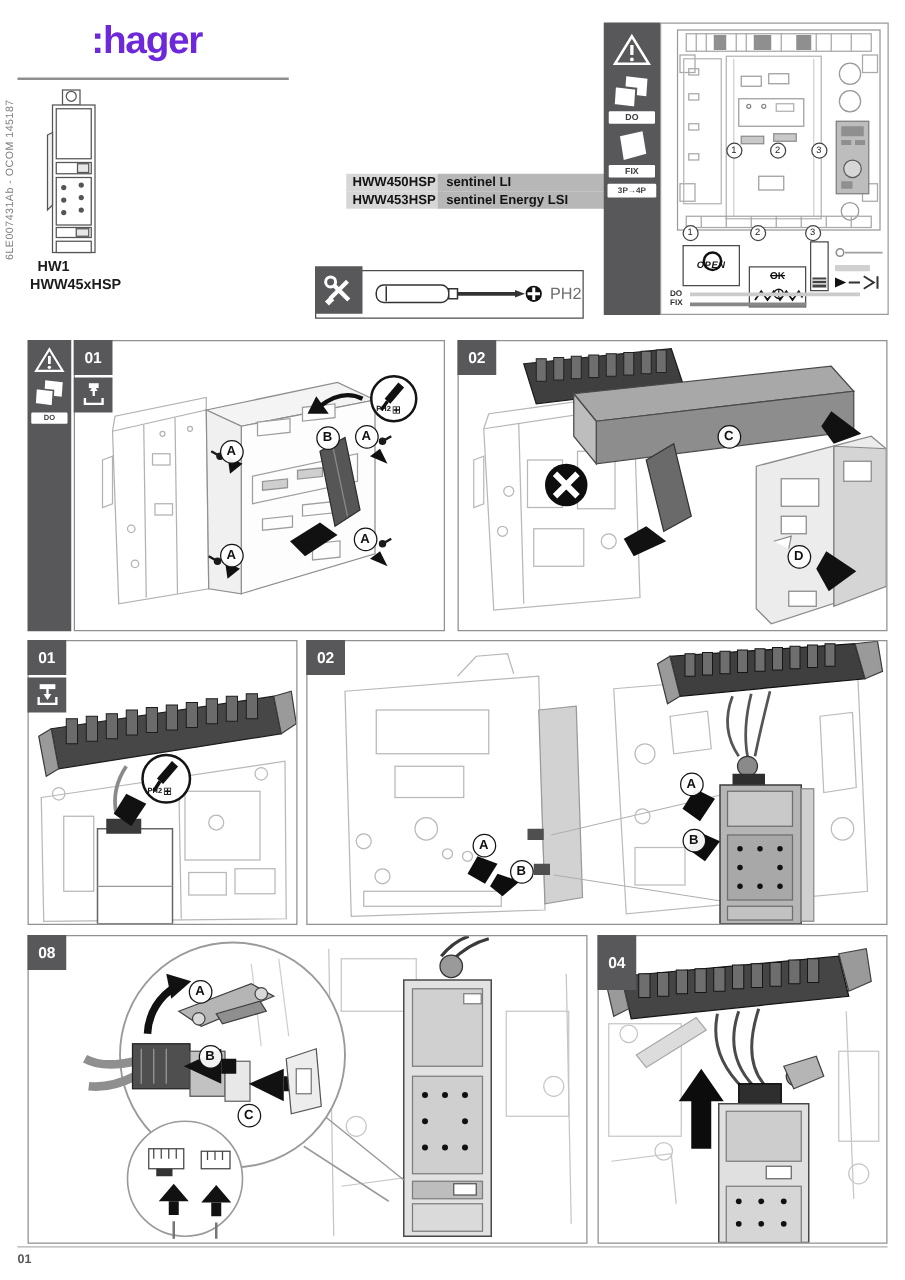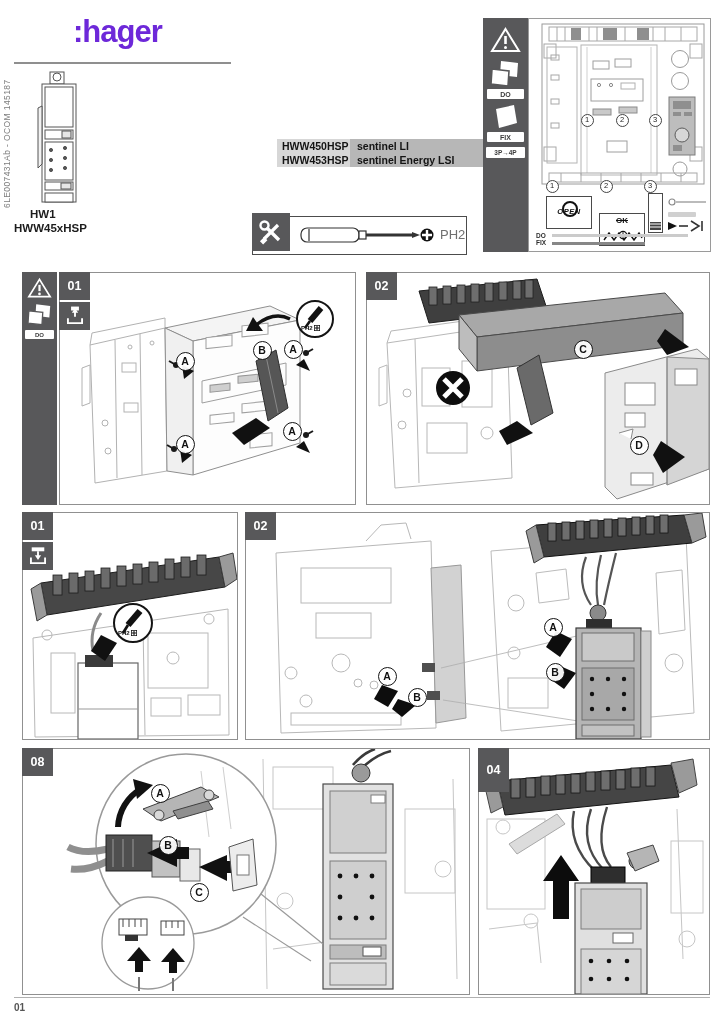--- a/index.html
+++ b/index.html
@@ -77,21 +77,21 @@
         <circle cx="37" cy="90" r="1.6" fill="#555"></circle>
       <circle cx="23" cy="102" r="1.6" fill="#555"></circle>
         <circle cx="37" cy="100" r="1.6" fill="#555"></circle>
       <rect x="17" y="114" width="28" height="8" fill="#fff"></rect>
       <rect x="33" y="115" width="10" height="6" fill="#e6e6e6"></rect>
       <path d="M10,40 L14,38 L14,96 L10,100 Z" fill="#f2f2f2"></path>
       <rect x="17" y="125" width="28" height="9" fill="#fff"></rect>
     </g>
   </svg>
   <div class="model" style="left:30px;top:208px;">HW1</div>
-  <div class="model" style="left:14px;top:222px;">HWW45xHSP</div>
+  <div class="model" style="left:24px;top:222px;">HWW45xHSP</div>
 
   <div class="parts">
     <div class="ptrow">
       <div class="ptref">HWW450HSP</div>
       <div class="ptdesc">sentinel LI</div>
     </div>
     <div class="ptrow">
       <div class="ptref">HWW453HSP</div>
       <div class="ptdesc">sentinel Energy LSI</div>
     </div>

